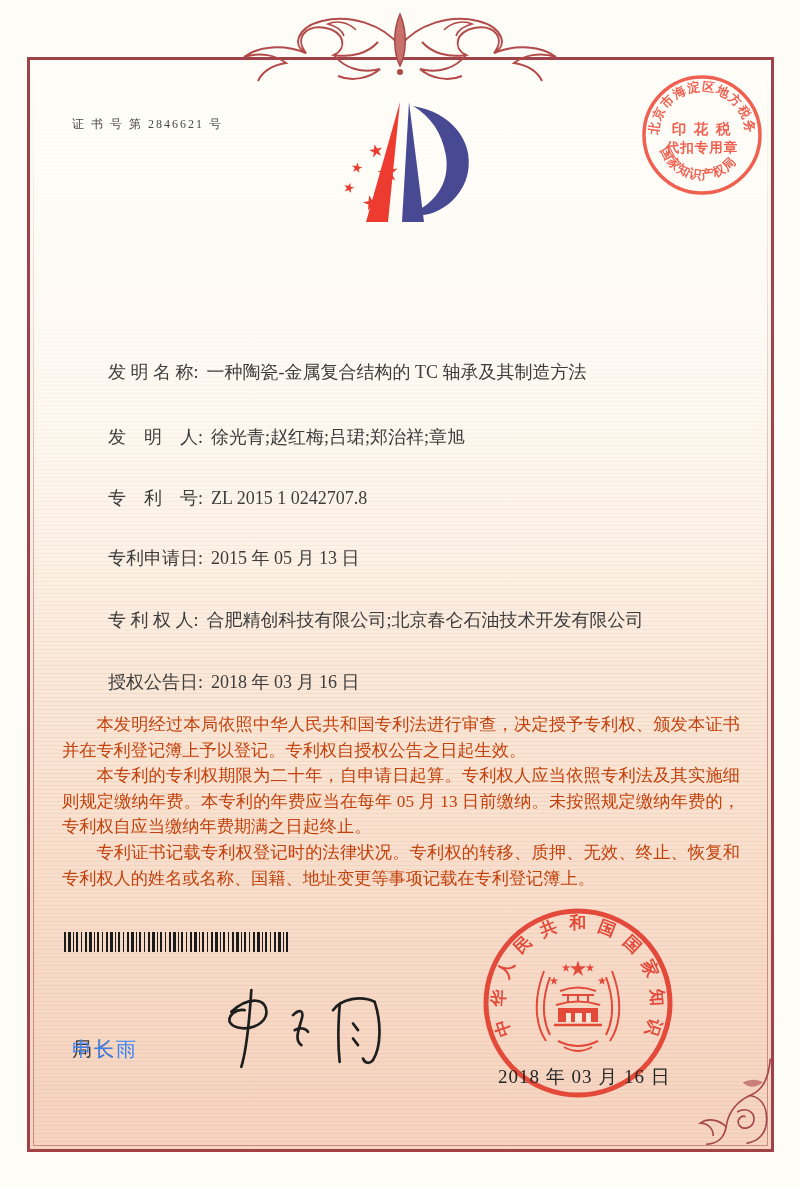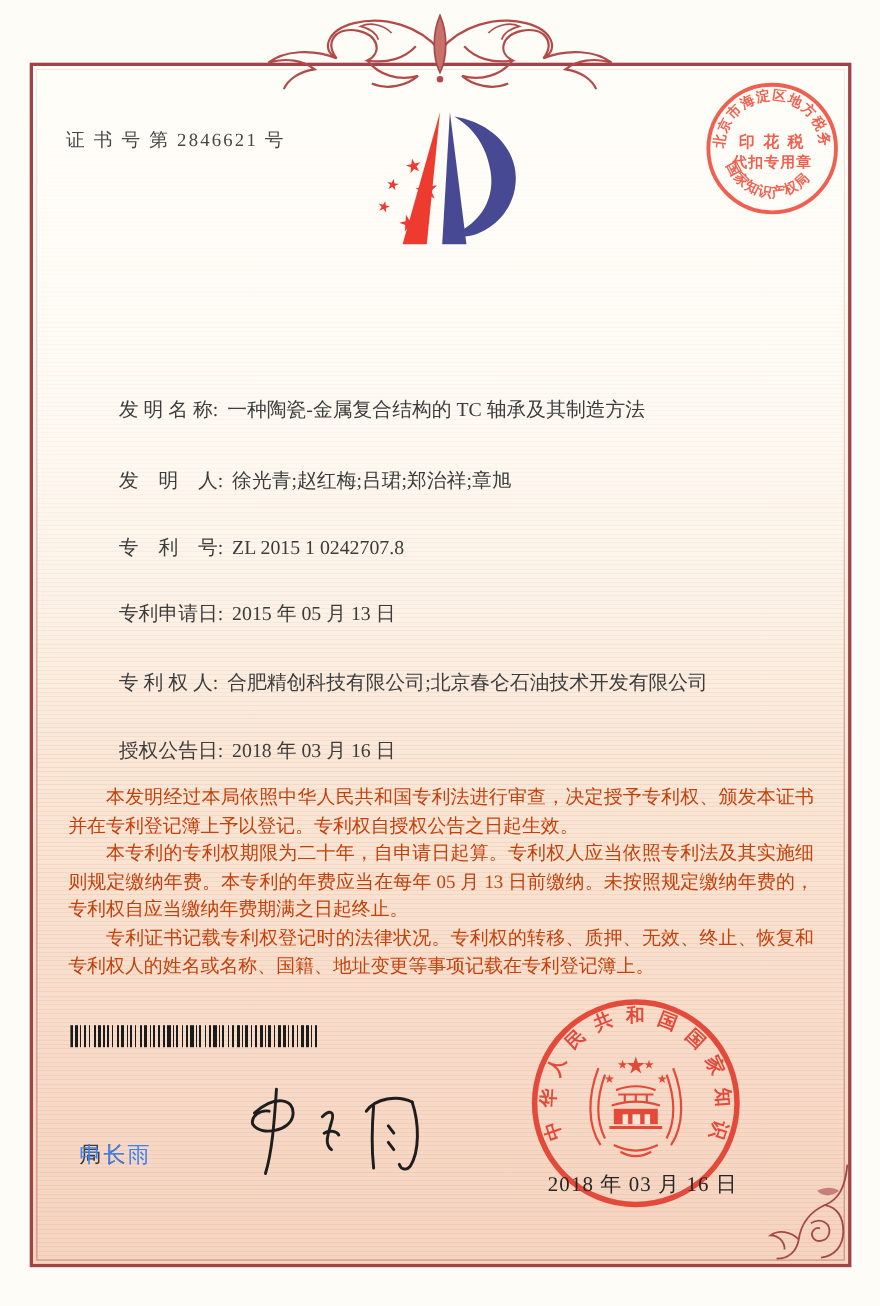--- a/index.html
+++ b/index.html
@@ -19,21 +19,21 @@
   .frame::before{
     content:"";position:absolute;inset:3px;border:1px solid #c98a87;
   }
   .stripes{
     position:absolute;left:33px;top:63px;width:735px;height:1083px;
     background-image:
       linear-gradient(180deg,rgba(255,253,248,1) 0%,rgba(255,253,248,.55) 32%,rgba(255,253,248,0) 58%),
       repeating-linear-gradient(0deg,rgba(213,128,105,.13) 0 1px,rgba(255,255,255,0) 1px 4px);
     pointer-events:none;
   }
-  .cert-no{left:60px;top:116px;font-size:17px;letter-spacing:2px;color:#474747;}
+  .cert-no{left:72px;top:116px;font-size:12px;letter-spacing:2px;color:#474747;}
   .title{
     left:0;top:246px;width:800px;margin:0;text-align:center;
     font-size:47px;font-weight:bold;color:#2e2e2e;
     letter-spacing:.52em;text-indent:.52em;
   }
   .field-row{left:64px;font-size:18px;color:#3c3c3c;white-space:nowrap;margin-left:44px;}
   .field-label{display:inline-block;min-width:88px;white-space:pre;}
   .field-value{white-space:pre;padding-left:8px;}
   .body-text{
     left:62px;top:712px;width:678px;font-size:17.2px;line-height:25.6px;

